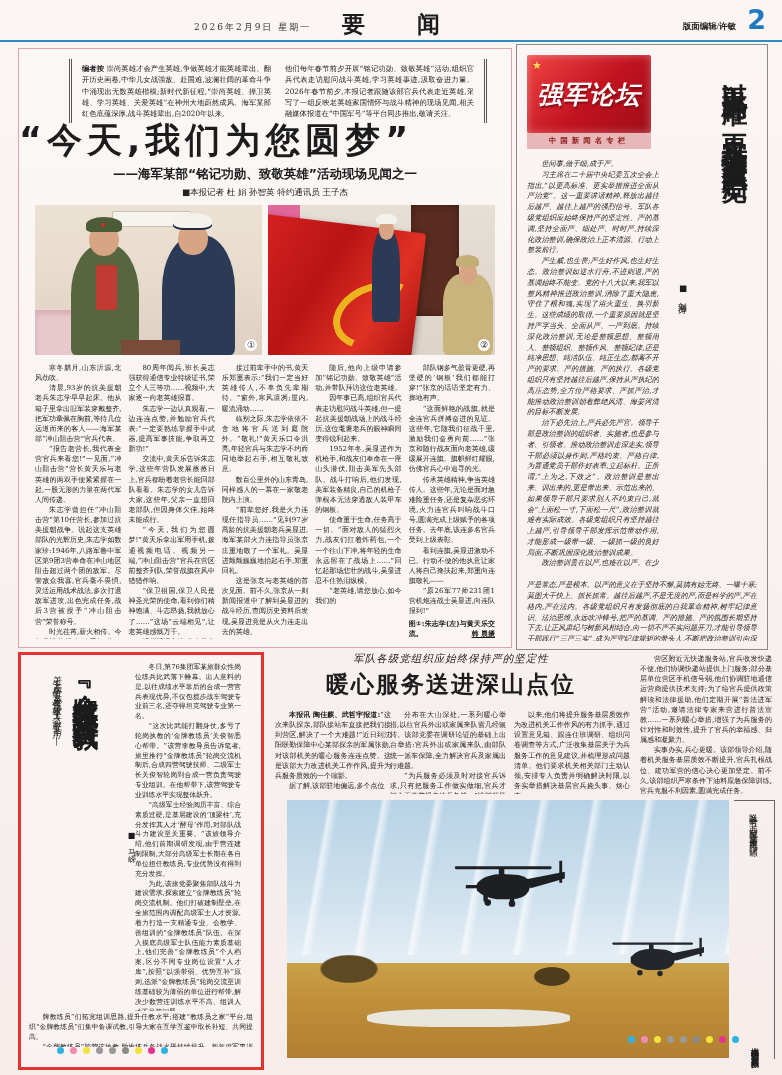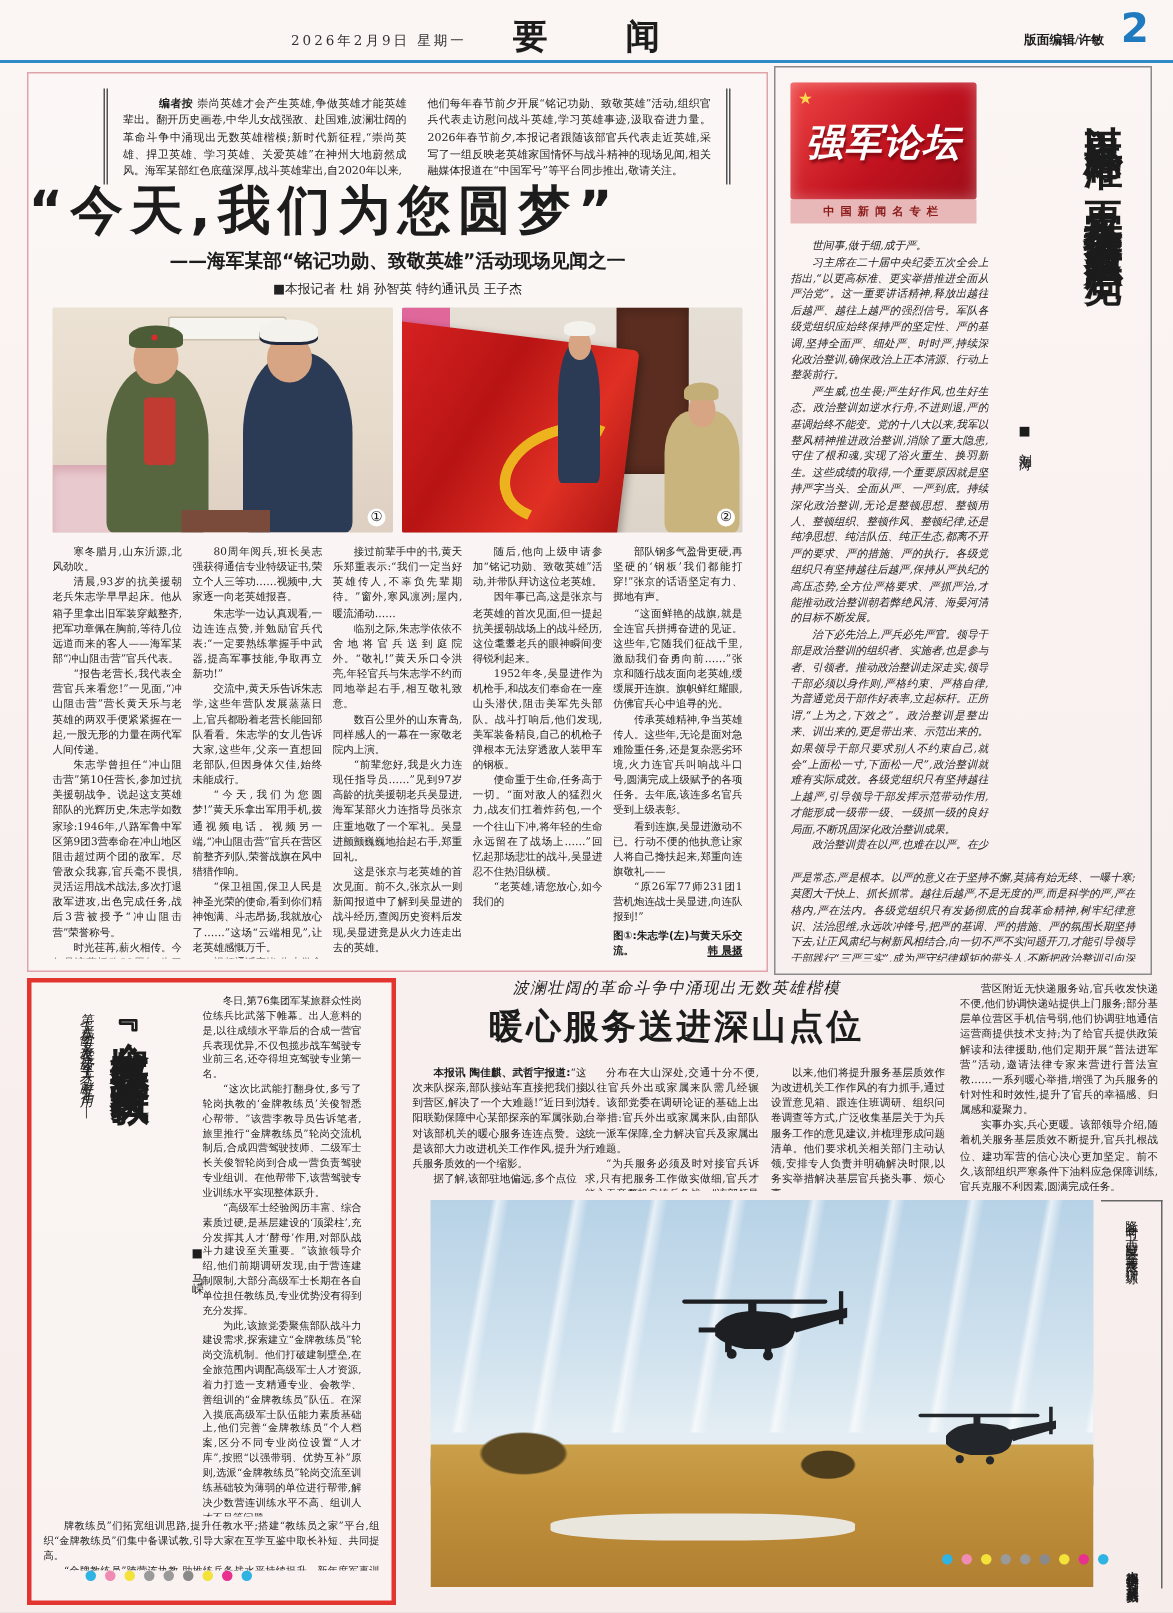--- a/index.html
+++ b/index.html
@@ -14,21 +14,21 @@
   .section{left:0;right:0;top:9px;text-align:center;font-size:23px;font-weight:bold;
            letter-spacing:22px;font-family:"DejaVu Sans","Liberation Sans",sans-serif;text-indent:22px;}
   .ed-credit{right:46px;top:21px;font-size:8.5px;font-weight:bold;font-family:Liberation Serif, serif;}
   .pageno{right:16px;top:4px;font-size:27px;font-weight:bold;color:#1f7ac0;font-family:"DejaVu Sans",sans-serif;}
   .blue-rule{left:0;right:0;top:40px;height:2px;background:#2e8bc5;}
   
   #hero{left:18px;top:48px;width:492px;height:598px;border:1px solid #e0a3aa;background:rgba(255,255,255,.25);}
   .note-wrap{position:absolute;left:50px;top:10px;width:392px;display:flex;gap:14px;
              border-left:3px double #555;border-right:3px double #555;padding:4px 10px;}
   .note-col{flex:1;font-size:7.3px;line-height:1.55;text-align:justify;}
-  .note-col b{font-family:"DejaVu Sans",sans-serif;margin-left:24px;}
+  .note-col b{font-family:"DejaVu Sans",sans-serif;}
   .hero-headline{position:absolute;left:0;right:0;top:68px;font-size:35px;font-weight:900;
                  letter-spacing:5px;font-family:"DejaVu Sans","Liberation Sans",sans-serif;}
   .hero-sub{position:absolute;left:0;right:0;top:117px;text-align:center;font-size:12.5px;font-weight:bold;
             font-family:"DejaVu Sans",sans-serif;}
   .hero-byline{position:absolute;left:0;right:0;top:138px;text-align:center;font-size:8.5px;color:#222;}
   .photo-row{position:absolute;left:16px;top:156px;width:460px;height:150px;display:flex;gap:6px;}
   .photo{position:relative;flex:1;overflow:hidden;border-radius:1px;}
   .badge{position:absolute;right:5px;bottom:4px;width:12px;height:12px;background:#fff;border-radius:50%;
          font-size:9px;line-height:12px;text-align:center;font-family:"DejaVu Sans",sans-serif;}
   
@@ -199,21 +199,21 @@
         </div>
       <div class="hcol">
           <p>接过前辈手中的书,黄天乐郑重表示:“我们一定当好英雄传人,不辜负先辈期待。”窗外,寒风凛冽;屋内,暖流涌动……</p>
           <p>临别之际,朱志学依依不舍地将官兵送到庭院外。“敬礼!”黄天乐口令洪亮,年轻官兵与朱志学不约而同地举起右手,相互敬礼致意。</p>
           <p>数百公里外的山东青岛,同样感人的一幕在一家敬老院内上演。</p>
           <p>“前辈您好,我是火力连现任指导员……”见到97岁高龄的抗美援朝老兵吴显进,海军某部火力连指导员张京庄重地敬了一个军礼。吴显进颤颤巍巍地抬起右手,郑重回礼。</p>
           <p>这是张京与老英雄的首次见面。前不久,张京从一则新闻报道中了解到吴显进的战斗经历,查阅历史资料后发现,吴显进竟是从火力连走出去的英雄。</p>
         </div>
       <div class="hcol">
           <p>随后,他向上级申请参加“铭记功勋、致敬英雄”活动,并带队拜访这位老英雄。</p>
-          <p>因年事已高,这是张京与老英雄的首次见面,但一提起抗美援朝战场上的战斗经历,这位耄耋老兵的眼神瞬间变得锐利起来。</p>
+          <p>因年事已高,组织官兵代表走访慰问战斗英雄,但一提起抗美援朝战场上的战斗经历,这位耄耋老兵的眼神瞬间变得锐利起来。</p>
           <p>1952年冬,吴显进作为机枪手,和战友们奉命在一座山头潜伏,阻击美军先头部队。战斗打响后,他们发现,美军装备精良,自己的机枪子弹根本无法穿透敌人装甲车的钢板。</p>
           <p>使命重于生命,任务高于一切。“面对敌人的猛烈火力,战友们扛着炸药包,一个一个往山下冲,将年轻的生命永远留在了战场上……”回忆起那场悲壮的战斗,吴显进忍不住热泪纵横。</p>
           <p>“老英雄,请您放心,如今我们的</p>
         </div>
       <div class="hcol">
         <div>
             <p>部队钢多气盈骨更硬,再坚硬的‘钢板’我们都能打穿!”张京的话语坚定有力、掷地有声。</p>
             <p>“这面鲜艳的战旗,就是全连官兵拼搏奋进的见证。这些年,它随我们征战千里,激励我们奋勇向前……”张京和随行战友面向老英雄,缓缓展开连旗。旗帜鲜红耀眼,仿佛官兵心中追寻的光。</p>
             <p>传承英雄精神,争当英雄传人。这些年,无论是面对急难险重任务,还是复杂恶劣环境,火力连官兵叫响战斗口号,圆满完成上级赋予的各项任务。去年底,该连多名官兵受到上级表彰。</p>
             <p>看到连旗,吴显进激动不已。行动不便的他执意让家人将自己搀扶起来,郑重向连旗敬礼——</p>
@@ -240,29 +240,29 @@
       </div>
     <div class="f-headline">以更高标准、更实举措推进全面从严治党</div>
     <div class="f-author">■刘海涛</div>
     <div class="f-bottom">
         <p>严是常态,严是根本。以严的意义在于坚持不懈,莫搞有始无终、一曝十寒;莫图大干快上、抓长抓常。越往后越严,不是无度的严,而是科学的严,严在格内,严在法内。各级党组织只有发扬彻底的自我革命精神,树牢纪律意识、法治思维,永远吹冲锋号,把严的基调、严的措施、严的氛围长期坚持下去,让正风肃纪与树新风相结合,向一切不严不实问题开刀,才能引导领导干部践行“三严三实”,成为严守纪律规矩的带头人,不断把政治整训引向深入。</p>
       </div>
   </div>
 
   <div class="abs" id="service">
     <div class="s-head">
-      <p class="s-kicker">波澜壮阔的革命斗争中涌现出无数英雄楷模</p>
+      <p class="s-kicker">军队各级党组织应始终保持严的坚定性</p>
       <p class="s-headline">暖心服务送进深山点位</p>
     </div>
     <div class="scol sa">
       <p><span class="s-lead">本报讯 陶佳麒、武哲宇报道:</span><span>“这次来队探亲,部队接站车直接把我们接到营区,解决了一个大难题!”近日到沈阳联勤保障中心某部探亲的军属张勋,对该部机关的暖心服务连连点赞。这是该部大力改进机关工作作风,提升为兵服务质效的一个缩影。</span></p>
       <p>据了解,该部驻地偏远,多个点位</p>
     </div>
     <div class="scol sb">
-        <p>分布在大山深处,交通十分不便,以往官兵外出或家属来队需几经辗转。该部党委在调研论证的基础上出台举措:官兵外出或家属来队,由部队统一派车保障,全力解决官兵及家属出行难题。</p>
+        <p>分布在大山深处,一系列暖心举措,以往官兵外出或家属来队需几经辗转。该部党委在调研论证的基础上出台举措:官兵外出或家属来队,由部队统一派车保障,全力解决官兵及家属出行难题。</p>
         <p>“为兵服务必须及时对接官兵诉求,只有把服务工作做实做细,官兵才能心无旁骛投身练兵备战。”该部领导介绍,去年</p>
       </div>
     <div class="scol sc">
         <p>以来,他们将提升服务基层质效作为改进机关工作作风的有力抓手,通过设置意见箱、跟连住班调研、组织问卷调查等方式,广泛收集基层关于为兵服务工作的意见建议,并梳理形成问题清单。他们要求机关相关部门主动认领,安排专人负责并明确解决时限,以务实举措解决基层官兵挠头事、烦心事。</p>
       </div>
     <div class="scol sd">
         <p>营区附近无快递服务站,官兵收发快递不便,他们协调快递站提供上门服务;部分基层单位营区手机信号弱,他们协调驻地通信运营商提供技术支持;为了给官兵提供政策解读和法律援助,他们定期开展“普法进军营”活动,邀请法律专家来营进行普法宣教……一系列暖心举措,增强了为兵服务的针对性和时效性,提升了官兵的幸福感、归属感和凝聚力。</p>
         <p>实事办实,兵心更暖。该部领导介绍,随着机关服务基层质效不断提升,官兵扎根战位、建功军营的信心决心更加坚定。前不久,该部组织严寒条件下油料应急保障训练,官兵克服不利因素,圆满完成任务。</p>
       </div>
   </div>

